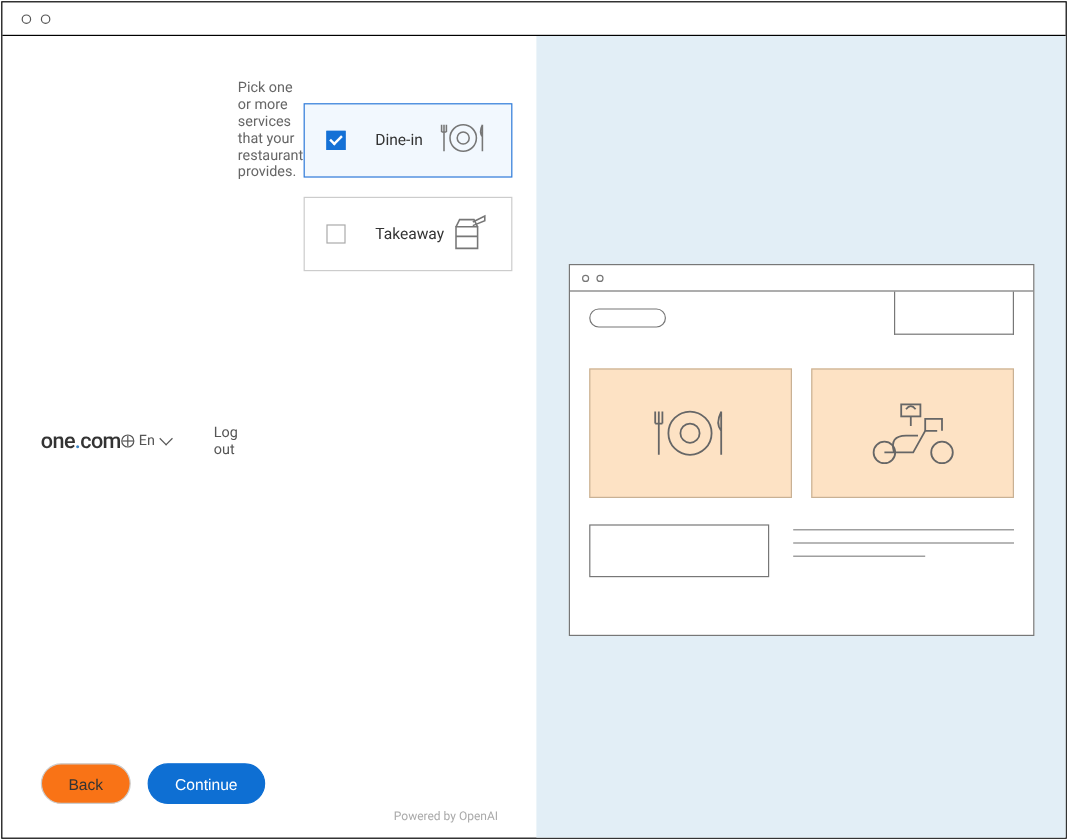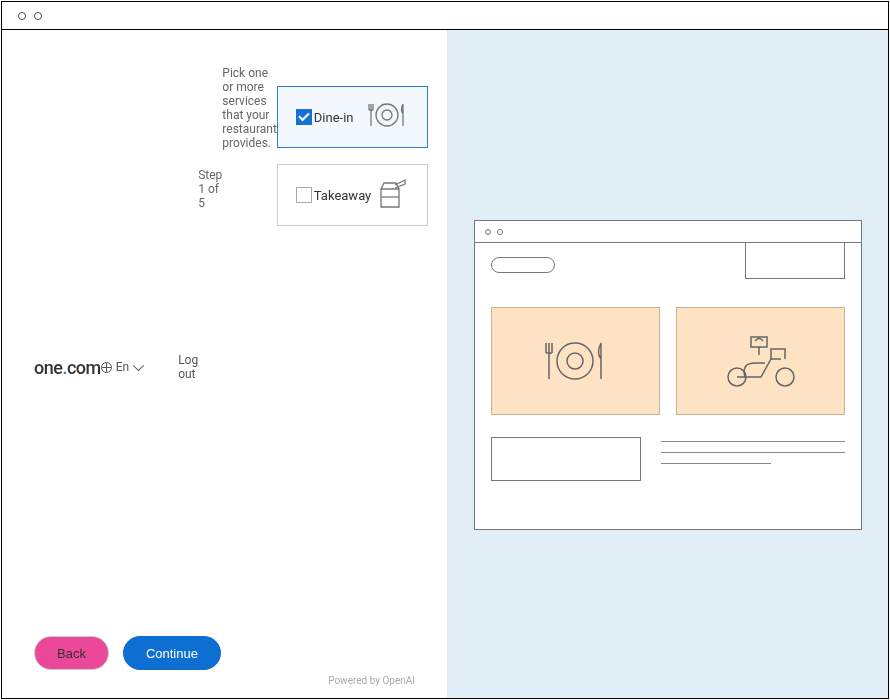--- a/index.html
+++ b/index.html
@@ -117,21 +117,21 @@
       cursor: pointer;
       background: #fff;
     }
     .option-card.selected {
       border: 1px solid #2f7bd9;
       background: #f2f8fe;
     }
     .option-left {
       display: flex;
       align-items: center;
-      gap: 2px;
+      gap: 25px;
     }
     .checkbox {
       width: 16px; height: 16px;
       border: 1px solid #aaa;
       background: #fff;
       display: flex; align-items: center; justify-content: center;
     }
     .checkbox.checked {
       background: #1471d6;
       border-color: #1471d6;
@@ -154,21 +154,21 @@
     }
     .btn {
       height: 34px;
       border-radius: 17px;
       padding: 0 22px;
       font-size: 13px;
       cursor: pointer;
       display: inline-flex;
       align-items: center;
       border: 1px solid #ccc;
-      background: #ec4899;
+      background: #f97316;
       color: #333;
     }
     .btn.primary {
       background: #0e6fd3;
       border-color: #0e6fd3;
       color: #fff;
     }
     .powered {
       position: absolute;
       bottom: 12px;
@@ -233,21 +233,20 @@
         <div class="header-actions">
           <div class="lang-switch">
             <span class="globe-icon"></span>
             <span>En</span>
             <span class="chevron-down"></span>
           </div>
           <span class="logout">Log out</span>
         </div>
       </div>
 
-      <div class="step-label">Step 1 of 5</div>
       <p class="subheading">Pick one or more services that your restaurant provides.</p>
 
       <div class="options">
 
         <div class="option-card selected">
           <div class="option-left">
             <span class="checkbox checked"></span>
             <span class="option-label">Dine-in</span>
           </div>
           <span class="option-icon">

